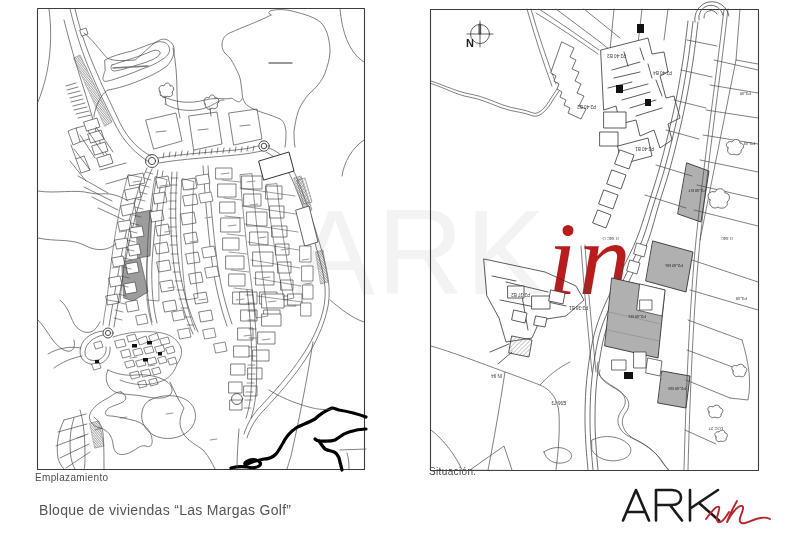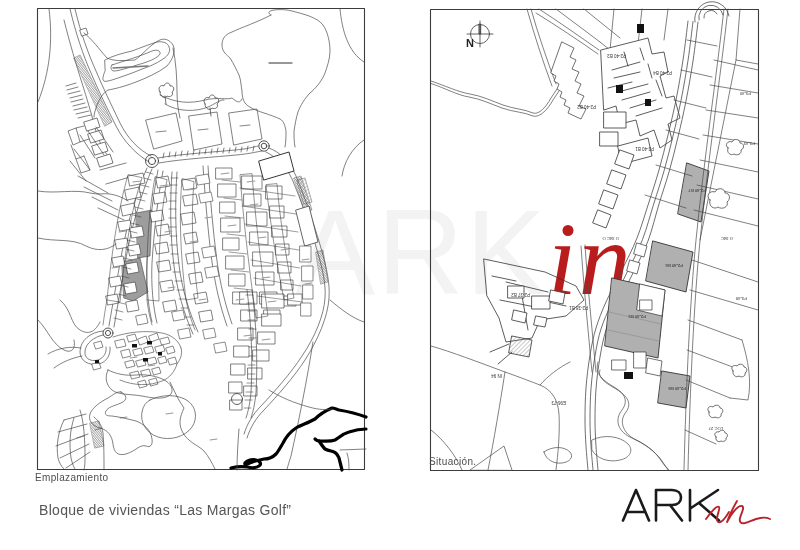--- a/index.html
+++ b/index.html
@@ -559,15 +559,15 @@
 </g>
 
 <g stroke="#b9242c" stroke-width="1.9" fill="none">
   <path d="M706,519 C711,512 717,505 719,507 C721,509 714,520 718,522 C721,523.5 726,517 729,512"></path>
   <path d="M737,501 C733,508 729,516 727,522 C731,514 738,505 742,506 C745,507 741,514 740,518 C739,522 741,524 745,523 C752,521 762,515 770,519"></path>
 </g>
 </svg>
 
 <div class="cap" style="left:35px;top:472px;">Emplazamiento</div>
 
-<div class="cap" style="left:429px;top:456px;">Situación.</div>
+<div class="cap" style="left:429px;top:466px;">Situación.</div>
 
 <div class="title">Bloque de viviendas “Las Margas Golf”</div>
 
 </body></html>

